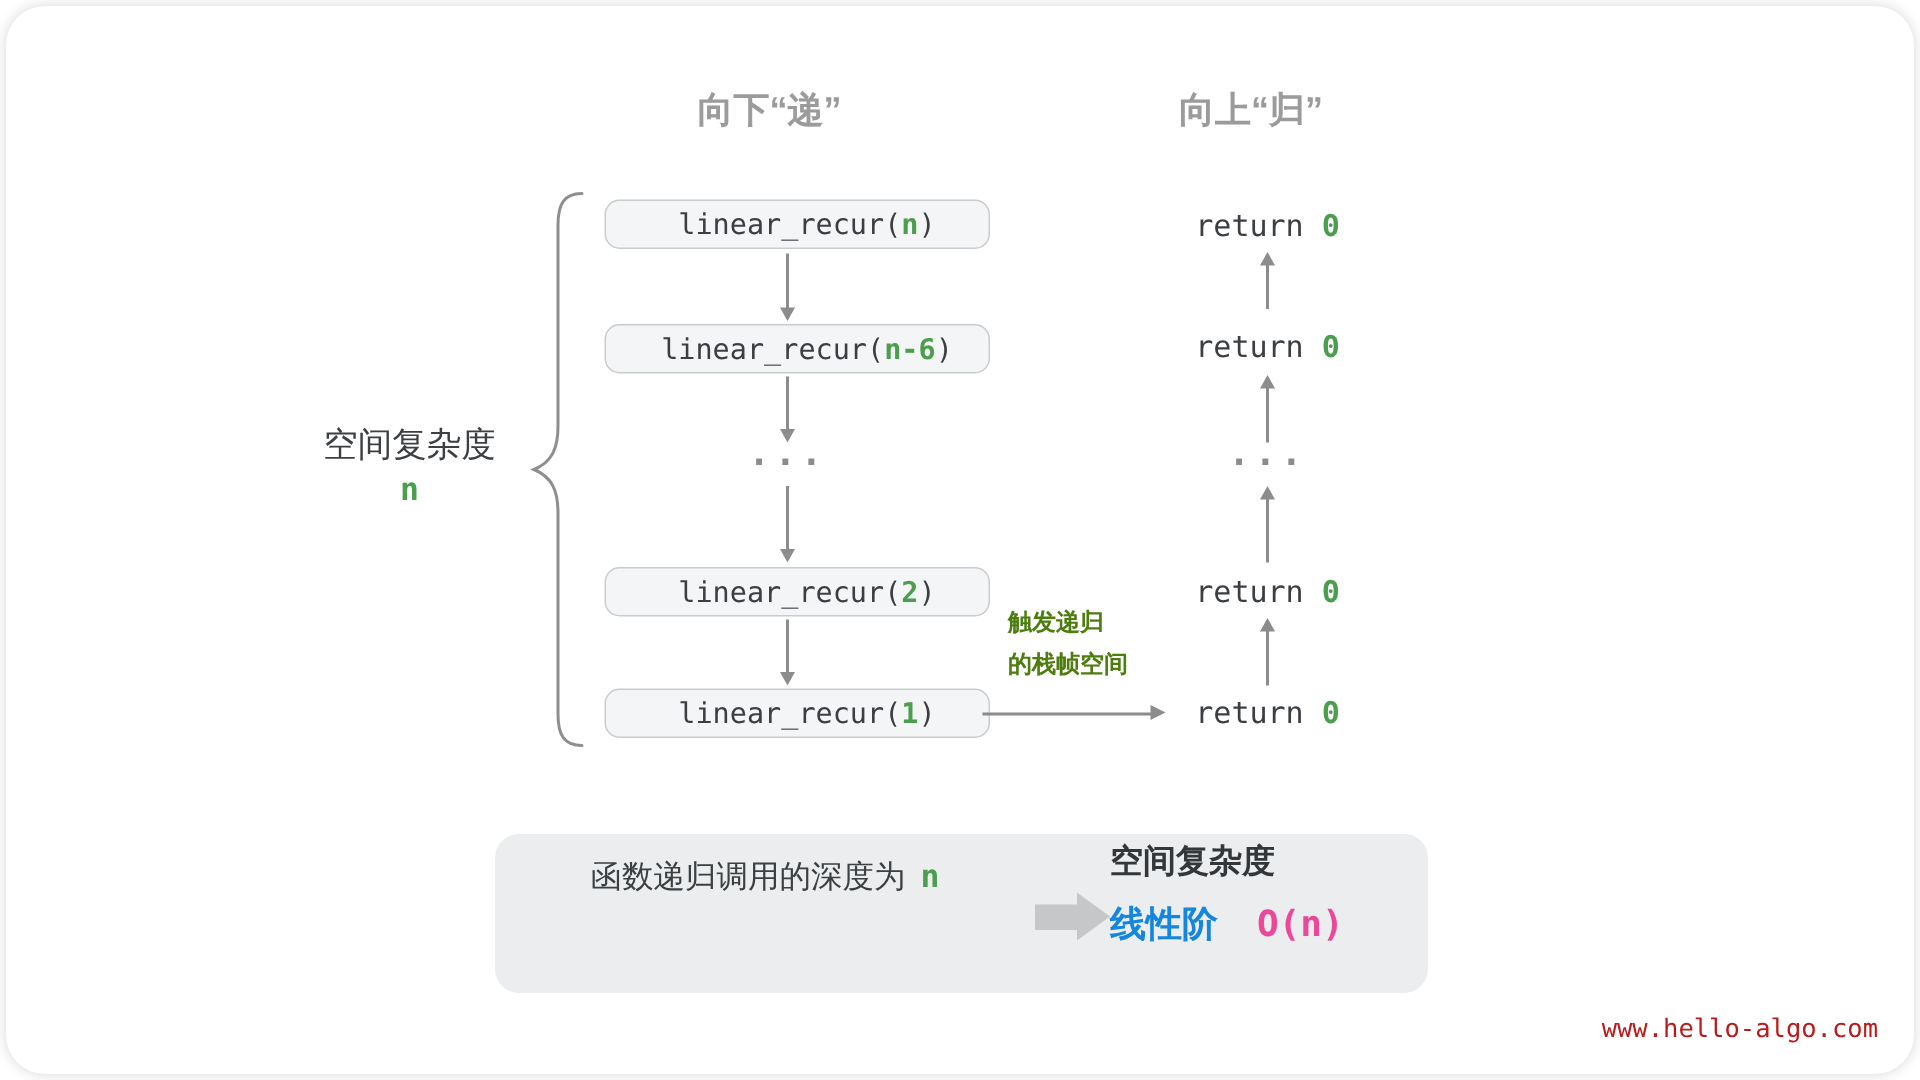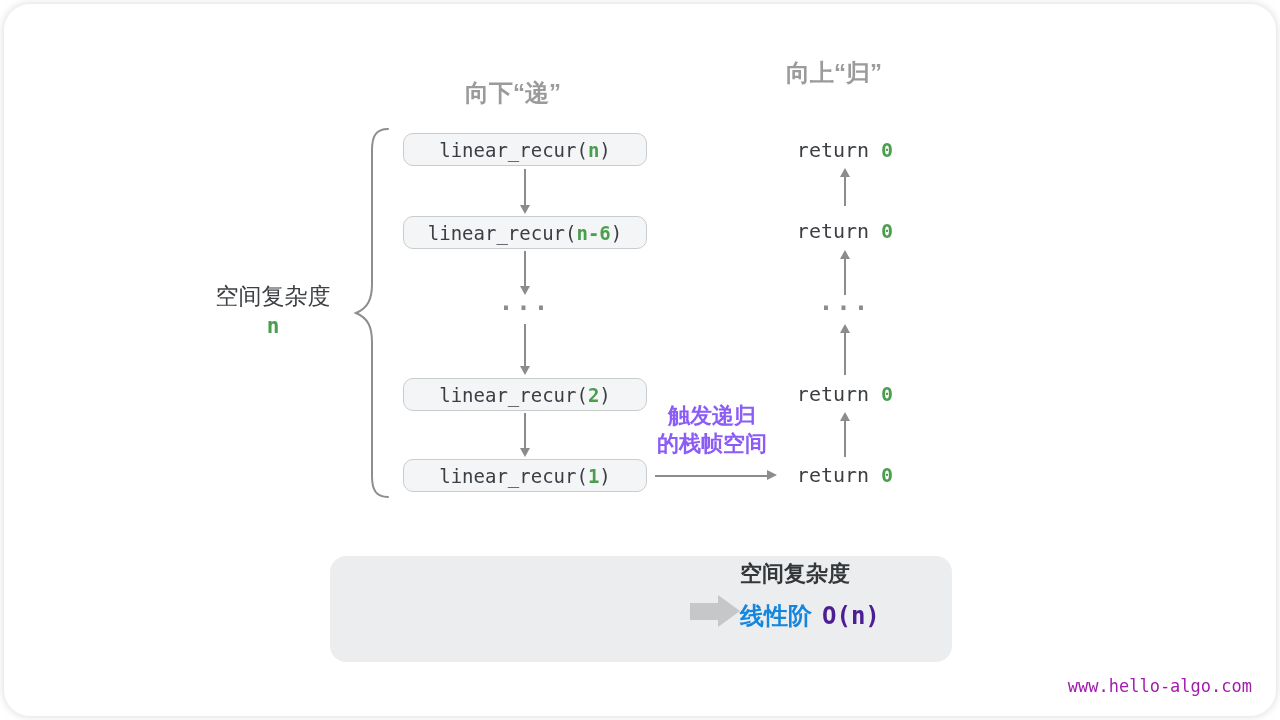--- a/index.html
+++ b/index.html
@@ -19,21 +19,21 @@
     position:absolute; transform:translateX(-50%);
     font-size:24px; font-weight:bold; color:#9b9b9b; white-space:nowrap;
   }
 
   .code { font-family:"DejaVu Sans Mono","Liberation Mono",monospace; color:#3b3e42; white-space:pre; }
   .green { color:#4b9e4e; font-weight:bold; }
 
   .callbox {
     position:absolute; left:403px; width:242px; height:31px;
     background:#f4f5f6; border:1.5px solid #c9cccd; border-radius:10px;
-    display:flex; align-items:center; justify-content:center;
+    display:flex; align-items:center; justify-content:center;padding-left:13px;
   }
   .callbox .code { font-size:19px; }
 
   .ret {
     position:absolute; left:845px; transform:translateX(-50%);
     display:flex; align-items:center; line-height:24px; white-space:nowrap;
   }
   .ret .code { font-size:20px; }
   .ret .val { margin-left:12px; }
 
@@ -72,22 +72,22 @@
     font-size:23px; color:#3d4043; white-space:nowrap;
   }
   .depth-value {
     position:absolute; left:273px; top:314px; transform:translateX(-50%);
     font-family:"DejaVu Sans Mono","Liberation Mono",monospace;
     font-size:21px; font-weight:bold; color:#4b9e4e;
   }
 
   .trigger {
     position:absolute; left:712px; top:402px; transform:translateX(-50%);
-    font-size:22px; font-weight:bold; color:#8b5cf6;
-    text-align:center; line-height:28px; white-space:nowrap;
+    font-size:16px; font-weight:bold; color:#4d7c0f;
+    text-align:left; line-height:28px; white-space:nowrap;
   }
 
   .summary {
     position:absolute; left:330px; top:556px; width:622px; height:106px;
     background:#ebedee; border-radius:16px;
   }
   .sum-left { position:absolute; left:330px; top:564px; width:360px; text-align:center; }
   .sum-line { font-size:21px; color:#3d4043; line-height:40px; white-space:nowrap; }
   .sum-line .code { font-size:21px; }
   .sum-gap { margin:0 8px; }
@@ -99,37 +99,37 @@
     position:absolute; left:28px; top:0; width:0; height:0;
     border-top:16.5px solid transparent; border-bottom:16.5px solid transparent;
     border-left:22px solid #c5c7c9;
   }
 
   .sum-right { position:absolute; left:740px; top:561px; width:200px; }
   .sum-title { font-size:22px; font-weight:bold; color:#34373a; line-height:26px; }
   .sum-value { margin-top:15px; font-size:24px; font-weight:bold; color:#1486dd; line-height:28px; white-space:nowrap; }
   .sum-value .res-code {
     font-family:"DejaVu Sans Mono","Liberation Mono",monospace;
-    font-weight:bold; color:#4c1d95; margin-left:10px;
+    font-weight:bold; color:#ec4899; margin-left:26px;
   }
 
   .watermark {
     position:absolute; right:28px; top:676px;
     font-family:"DejaVu Sans Mono","Liberation Mono",monospace;
-    font-size:17px; color:#a21caf;
+    font-size:17px; color:#b91c1c;
   }
 </style>
 </head>
 <body>
 
 <div class="card"></div>
 
 <div class="stage">
 
-  <div class="hdr" style="left:513px; top:57px;margin-top:20px;">向下“递”</div>
+  <div class="hdr" style="left:513px; top:57px;">向下“递”</div>
   <div class="hdr" style="left:834px; top:57px;">向上“归”</div>
 
   <svg width="40" height="372" viewBox="0 0 40 372" style="position:absolute; left:350px; top:127px;">
     <path d="M38 2 C26 2 22 9 22 23 L22 157 C22 172 18 181 6 186 C18 191 22 200 22 215 L22 349 C22 363 26 370 38 370" stroke="#8e8e8e" stroke-width="2" fill="none" stroke-linecap="round"></path>
   </svg>
   <div class="depth-label">空间复杂度</div>
   <div class="depth-value">n</div>
 
   <div class="callbox" style="top:133px;">
     <span class="code">linear_recur(</span>
@@ -209,20 +209,23 @@
     <div>触发递归</div>
     <div>的栈帧空间</div>
   </div>
   <div class="harrow" style="left:655px; top:470px; width:122px;">
       <span class="line"></span>
       <span class="head"></span>
     </div>
 
   <div class="summary"></div>
   <div class="sum-left">
+    <div class="sum-line">
+      <span>函数递归调用的深度为</span><span class="code green ml8">n</span>
+    </div>
   </div>
 
   <div class="block-arrow">
     <span class="ba-body"></span>
       <span class="ba-head"></span>
   </div>
 
   <div class="sum-right">
     <div class="sum-title">空间复杂度</div>
     <div class="sum-value">

